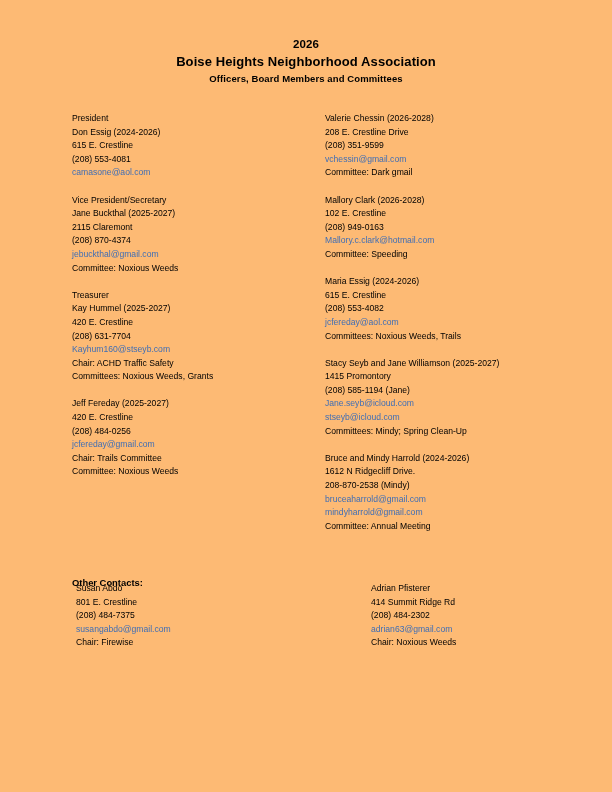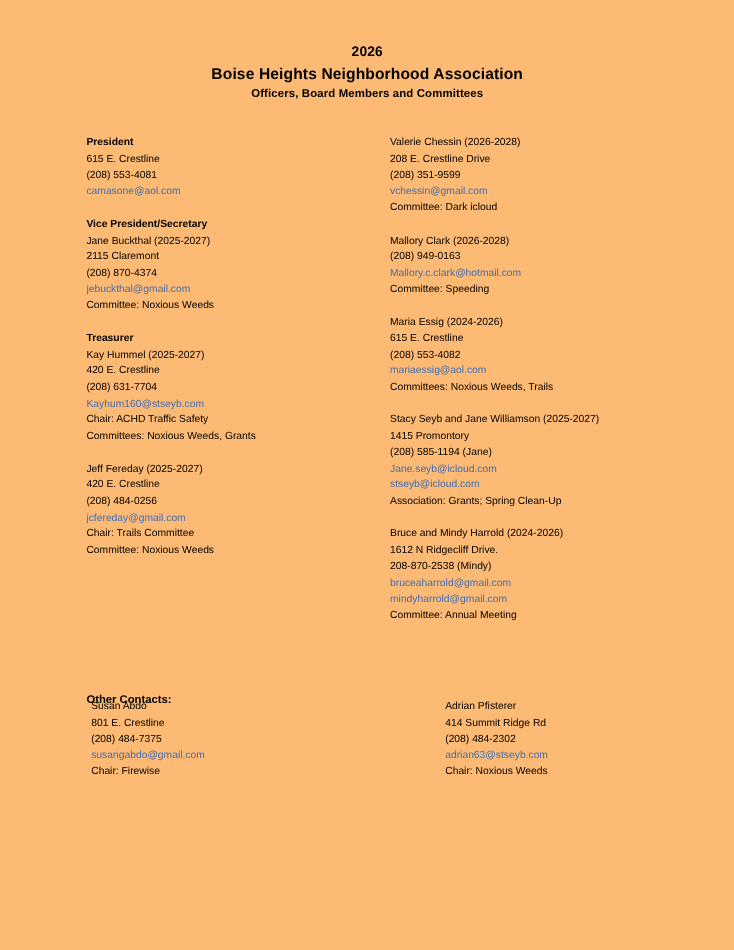--- a/index.html
+++ b/index.html
@@ -55,21 +55,21 @@
 
   .block {
     margin-bottom: 13.6px;
   }
   .block:last-child { margin-bottom: 0; }
 
   .row {
     white-space: nowrap;
   }
   .role {
-    font-weight: bold;
+    font-weight: normal;
   }
   .email {
     color: #3f6eb5;
     cursor: pointer;
   }
 
   
   .other-heading {
     position: absolute;
     left: 72px;
@@ -103,20 +103,21 @@
 
   <div class="header">
     <div class="line-year">2026</div>
     <div class="line-org">Boise Heights Neighborhood Association</div>
     <div class="line-sub">Officers, Board Members and Committees</div>
   </div>
 
   <div class="col col-left">
       <div class="block">
         <div class="row"><span class="role">President</span></div>
+        <div class="row">Don Essig (2024-2026)</div>
         <div class="row">615 E. Crestline</div>
         <div class="row">(208) 553-4081</div>
         <div class="row"><span class="email">camasone@aol.com</span></div>
       </div>
       <div class="block">
         <div class="row"><span class="role">Vice President/Secretary</span></div>
         <div class="row">Jane Buckthal (2025-2027)</div>
         <div class="row">2115 Claremont</div>
         <div class="row">(208) 870-4374</div>
         <div class="row"><span class="email">jebuckthal@gmail.com</span></div>
@@ -139,42 +140,43 @@
         <div class="row">Chair: Trails Committee</div>
         <div class="row">Committee: Noxious Weeds</div>
       </div>
     </div>
   <div class="col col-right">
       <div class="block">
         <div class="row">Valerie Chessin (2026-2028)</div>
         <div class="row">208 E. Crestline Drive</div>
         <div class="row">(208) 351-9599</div>
         <div class="row"><span class="email">vchessin@gmail.com</span></div>
-        <div class="row">Committee: Dark icloud</div>
+        <div class="row">Committee: Dark gmail</div>
       </div>
       <div class="block">
         <div class="row">Mallory Clark (2026-2028)</div>
+        <div class="row">102 E. Crestline</div>
         <div class="row">(208) 949-0163</div>
         <div class="row"><span class="email">Mallory.c.clark@hotmail.com</span></div>
         <div class="row">Committee: Speeding</div>
       </div>
       <div class="block">
         <div class="row">Maria Essig (2024-2026)</div>
         <div class="row">615 E. Crestline</div>
         <div class="row">(208) 553-4082</div>
-        <div class="row"><span class="email">mariaessig@aol.com</span></div>
+        <div class="row"><span class="email">jcfereday@aol.com</span></div>
         <div class="row">Committees: Noxious Weeds, Trails</div>
       </div>
       <div class="block">
         <div class="row">Stacy Seyb and Jane Williamson (2025-2027)</div>
         <div class="row">1415 Promontory</div>
         <div class="row">(208) 585-1194 (Jane)</div>
         <div class="row"><span class="email">Jane.seyb@icloud.com</span></div>
         <div class="row"><span class="email">stseyb@icloud.com</span></div>
-        <div class="row">Association: Grants; Spring Clean-Up</div>
+        <div class="row">Committees: Mindy; Spring Clean-Up</div>
       </div>
       <div class="block">
         <div class="row">Bruce and Mindy Harrold (2024-2026)</div>
         <div class="row">1612 N Ridgecliff Drive.</div>
         <div class="row">208-870-2538 (Mindy)</div>
         <div class="row"><span class="email">bruceaharrold@gmail.com</span></div>
         <div class="row"><span class="email">mindyharrold@gmail.com</span></div>
         <div class="row">Committee: Annual Meeting</div>
       </div>
     </div>
@@ -187,18 +189,18 @@
         <div class="row">(208) 484-7375</div>
         <div class="row"><span class="email">susangabdo@gmail.com</span></div>
         <div class="row">Chair: Firewise</div>
       </div>
     </div>
   <div class="other-right">
       <div class="block">
         <div class="row">Adrian Pfisterer</div>
         <div class="row">414 Summit Ridge Rd</div>
         <div class="row">(208) 484-2302</div>
-        <div class="row"><span class="email">adrian63@stseyb.com</span></div>
+        <div class="row"><span class="email">adrian63@gmail.com</span></div>
         <div class="row">Chair: Noxious Weeds</div>
       </div>
     </div>
 
 </div>
 
 </body></html>

